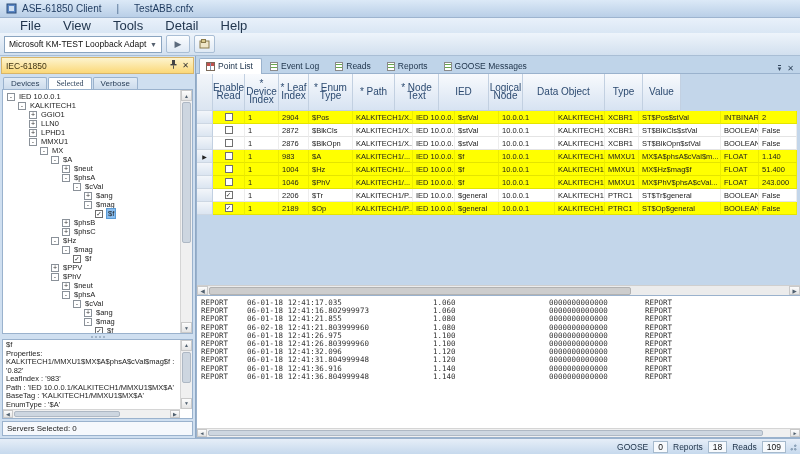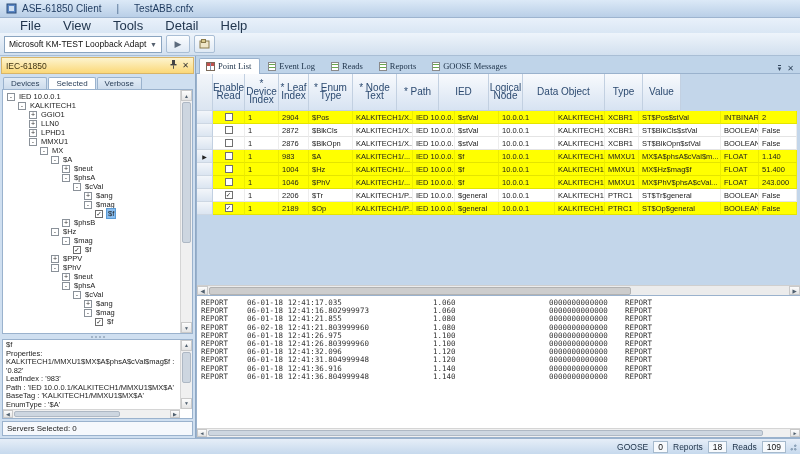--- a/index.html
+++ b/index.html
@@ -32,21 +32,21 @@
   .left { width:196px; display:flex; flex-direction:column; background:#cfdff0;
     border-right:1px solid #8fa8c4; }
   .lp-header { height:17px; display:flex; align-items:center; padding:0 4px; margin:1px 1px 0 1px;
     background:linear-gradient(#fdf4cf,#fbd878); border:1px solid #d8b569;
     font-size:8.5px; color:#3f3415; }
   .lp-header .grow { flex:1; }
   .lp-header .hdr-ic { font-size:8px; color:#333; margin-left:5px; }
   .lp-tabs { height:15px; display:flex; align-items:flex-end; padding-left:3px; font-size:8px; }
   .lp-tab { padding:1px 7px 1px 7px; border:1px solid #9ab2cd; border-bottom:none;
     background:linear-gradient(#e3ecf6,#cddcec); color:#2a3f58; border-radius:2px 2px 0 0; margin-right:1px; }
-  .lp-tab.active { background:#fff; position:relative; top:1px; padding-bottom:2px; }
+  .lp-tab.active { background:#fff; position:relative; top:1px; padding-bottom:2px;font-family:Liberation Serif, serif; }
   .lp-tree { flex:1; margin:0 2px; background:#fff; border:1px solid #9ab2cd;
     overflow:hidden; position:relative; font-size:7.5px; padding:2px 14px 0 2px; }
   .tnode { height:9px; display:flex; align-items:center; white-space:nowrap; }
   .texp { width:8px; height:8px; min-width:8px; border:1px solid #8a9199; background:#fff;
     display:flex; align-items:center; justify-content:center; font-size:7px; line-height:6px;
     color:#333; margin-right:3px; }
   .tchk { width:8px; height:8px; min-width:8px; border:1px solid #6c6c6c; background:#fff;
     display:flex; align-items:center; justify-content:center; font-size:6.5px; line-height:6px;
     color:#111; margin-right:3px; }
   .tlabel { padding:0 1px; }
@@ -65,21 +65,21 @@
     border-top:1px solid #d5d5d5; display:flex; align-items:center; }
   .hscroll .arr { width:10px; height:8px; display:flex; align-items:center; justify-content:center;
     font-size:5px; color:#50606f; background:linear-gradient(#fdfdfd,#e4e4e4); border:1px solid #c9c9c9; }
   .hscroll .thumb { height:6px; background:#cdd6e0; border:1px solid #aeb8c4; border-radius:2px; flex:0 0 60%; margin:0 1px; }
   .hscroll .spacer { flex:1; }
   .lp-servers { height:15px; margin:2px; background:#f5f8fc; border:1px solid #9ab2cd;
     font-size:8px; display:flex; align-items:center; padding-left:4px; color:#222; }
 
   
   .right { flex:1; display:flex; flex-direction:column; }
-  .rp-tabs { height:17px; display:flex; align-items:flex-end; padding-left:3px; font-size:8.5px; color:#21364d;font-family:Liberation Serif, serif; }
+  .rp-tabs { height:17px; display:flex; align-items:flex-end; padding-left:3px; font-size:8.5px; color:#21364d; }
   .rp-tab { display:flex; align-items:center; gap:3px; padding:2px 8px 2px 6px; margin-right:2px;
     border-radius:2px 2px 0 0; }
   .rp-tab.active { background:#fff; border:1px solid #9ab2cd; border-bottom:none; position:relative; top:1px; padding-bottom:3px; }
   .rp-tabs .right-ics { margin-left:auto; padding-right:6px; display:flex; gap:6px; align-items:center;
     font-size:8px; color:#33475e; }
   .dock-ic { border-top:1.5px solid #33475e; line-height:6px; font-size:7px; }
   .ic-grid { width:9px; height:9px; border:1px solid #7a6a5a; background:
     linear-gradient(#c0504d,#c0504d) 0 0/100% 3px no-repeat, #fff; position:relative; }
   .ic-grid:after { content:""; position:absolute; left:3px; top:0; bottom:0; width:1px; background:#8096b4; }
   .ic-page { width:8px; height:9px; border:1px solid #8a8a8a; background:
@@ -108,21 +108,21 @@
     font-size:5.5px; color:#50606f; background:linear-gradient(#fdfdfd,#e2e2e2); border:1px solid #c9c9c9; }
   .tbl-hscroll .thumb { height:8px; flex:0 0 70%; background:#cdcdcd; border:1px solid #b2b2b2; border-radius:2px; margin:0 1px; }
   .tbl-hscroll .spacer { flex:1; }
 
   
   .report { height:142px; background:#fff; border-top:1px solid #9ab2cd; position:relative;
     font-family:"DejaVu Sans Mono", monospace; font-size:7.5px; color:#333; padding:3px 0 10px 4px; }
   .rep-header { height:12px; border-bottom:1px solid #e8e8e8; margin-bottom:6px; }
   .rep-line { display:flex; height:8.2px; line-height:8.2px; white-space:nowrap; }
   .rep-line .c1 { width:46px; } .rep-line .c2 { width:186px; } .rep-line .c3 { width:116px; }
-  .rep-line .c4 { width:76px; } .rep-line .c5 { flex:1; }
+  .rep-line .c4 { width:96px; } .rep-line .c5 { flex:1; }
   .report .hscroll { right:0; }
 
   
   .statusbar { height:16px; background:linear-gradient(#e6eef8,#c6d9ed); border-top:1px solid #9ab2cd;
     display:flex; align-items:center; justify-content:flex-end; gap:5px; padding-right:14px;
     font-size:8.5px; color:#20344a; position:relative; }
   .sb-box { background:#f7fafd; border:1px solid #a6bacd; padding:0 4px; height:12px;
     line-height:11px; min-width:10px; text-align:center; color:#111; }
   .grip { position:absolute; right:2px; bottom:2px; width:9px; height:9px;
     background:radial-gradient(circle at 70% 30%, #8ea4ba 0 1px, transparent 1.5px),
@@ -241,20 +241,24 @@
           <div class="texp">-</div>
           <div class="tlabel">$mag</div>
         </div>
         <div class="tnode" style="padding-left: 90px;">
           <div class="tchk">✓</div>
           <div class="tlabel selected">$f</div>
         </div>
         <div class="tnode" style="padding-left: 57px;">
           <div class="texp">+</div>
           <div class="tlabel">$phsB</div>
+        </div>
+        <div class="tnode" style="padding-left: 57px;">
+          <div class="texp">+</div>
+          <div class="tlabel">$phsC</div>
         </div>
         <div class="tnode" style="padding-left: 46px;">
           <div class="texp">-</div>
           <div class="tlabel">$Hz</div>
         </div>
         <div class="tnode" style="padding-left: 57px;">
           <div class="texp">-</div>
           <div class="tlabel">$mag</div>
         </div>
         <div class="tnode" style="padding-left: 68px;">
@@ -363,22 +367,22 @@
         <span>✕</span>
       </span>
     </div>
     <div class="rp-body">
       <div class="tbl-head">
           <div class="rowhdr"></div>
           <div class="th" style="width: 32px; min-width: 32px;">Enable Read</div>
           <div class="th" style="width: 34px; min-width: 34px;">* Device Index</div>
           <div class="th" style="width: 30px; min-width: 30px;">* Leaf Index</div>
           <div class="th" style="width: 44px; min-width: 44px;">* Enum Type</div>
+          <div class="th" style="width: 42px; min-width: 42px;">* Path</div>
           <div class="th" style="width: 44px; min-width: 44px;">* Node Text</div>
-          <div class="th" style="width: 42px; min-width: 42px;">* Path</div>
           <div class="th" style="width: 50px; min-width: 50px;">IED</div>
           <div class="th" style="width: 34px; min-width: 34px;">Logical Node</div>
           <div class="th" style="width: 82px; min-width: 82px;">Data Object</div>
           <div class="th" style="width: 38px; min-width: 38px;">Type</div>
           <div class="th" style="width: 38px; min-width: 38px;">Value</div>
         </div>
       <div>
           <div class="tr yellow">
             <div class="rowhdr" style="height: 13px;"></div>
             <div class="td" style="width: 32px; min-width: 32px; justify-content: center;">

